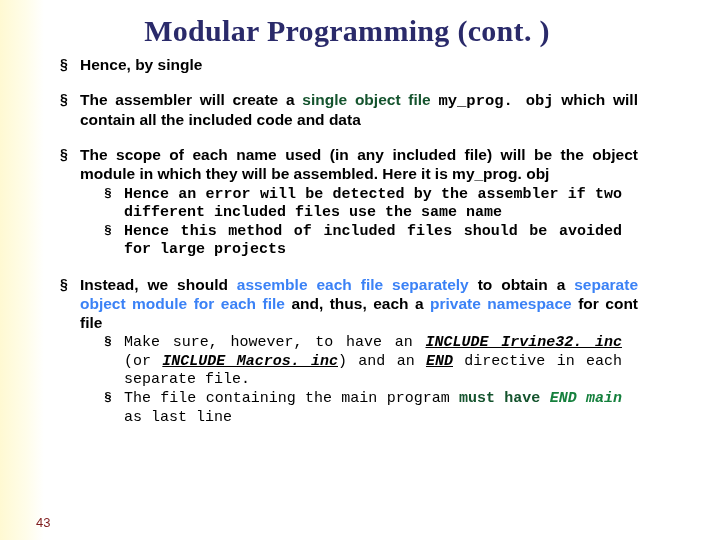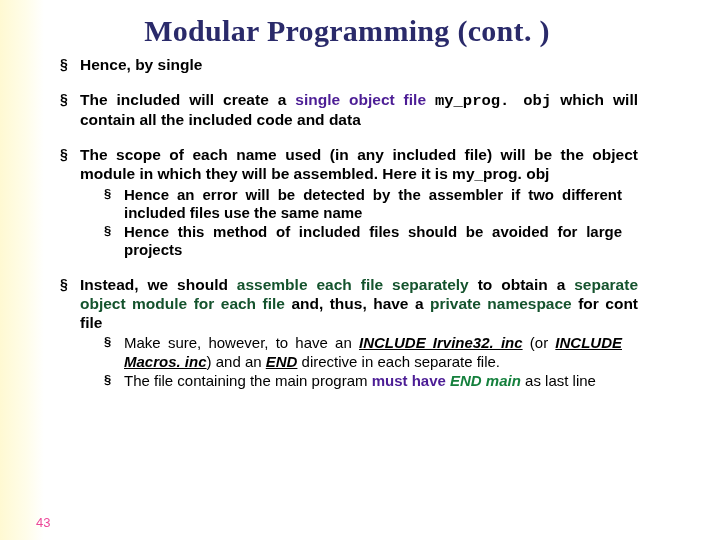--- a/index.html
+++ b/index.html
@@ -58,20 +58,21 @@
     left: 0;
     top: 0;
     color: #000;
     font-weight: bold;
     font-size: 14px;
   }
   ul.lvl2 {
     list-style: none;
     padding-left: 24px;
     margin: 2px 16px 0 0;
+    font-family: Liberation Mono, monospace;
   }
   ul.lvl2 > li {
     font-size: 15px;
     padding-left: 20px;
     position: relative;
     margin-top: 1px;
   }
   ul.lvl2 > li::before {
     content: "§";
     position: absolute;
@@ -81,64 +82,64 @@
   }
   .code-indent {
     font-family: "Courier New", monospace;
     font-weight: bold;
     font-size: 15px;
     margin-left: 38px;
     margin-top: 2px;
   }
   .code-inline { font-family: "Courier New", monospace; font-weight: bold; }
   .justify { text-align: justify; }
-  .red { color: #4c1d95; }
-  .teal { color: #14532d; }
+  .red { color: #14532d; }
+  .teal { color: #3b82f6; }
   .normal { font-weight: normal; }
   .under-bold-italic { font-weight: bold; font-style: italic; text-decoration: underline; }
   .bold-italic-red { font-weight: bold; font-style: italic; color: #15803d; }
   .page-num {
     position: absolute;
     left: 36px;
     bottom: 10px;
     font-size: 13px;
-    color: #ec4899;
+    color: #7f1d1d;
     font-family: Arial, sans-serif;
   }
 </style>
 </head>
 <body>
 
 <div class="sidebar"></div>
 
 <div class="slide">
 
   <h1 class="title">Modular Programming (cont. )</h1>
 
   <div class="body">
     <ul class="lvl1">
 
       <li>
         <span>Hence, by single</span>
       </li>
 
       <li class="justify">
-        <span>The included will create a </span><span class="red">single object file </span><span class="code-inline">my_prog. obj</span><span> which will contain all the included code and data</span>
+        <span>The assembler will create a </span><span class="red">single object file </span><span class="code-inline">my_prog. obj</span><span> which will contain all the included code and data</span>
       </li>
 
       <li class="justify">
         <span>The scope of each name used (in any included file) will be the object module in which they will be assembled. Here it is my_prog. obj</span>
         <ul class="lvl2">
           <li class="justify"><span>Hence an error will be detected by the assembler if two different included files use the same name</span></li>
           <li class="justify"><span>Hence this method of included files should be avoided for large projects</span></li>
         </ul>
       </li>
 
       <li class="justify">
-        <span>Instead, we should </span><span class="teal">assemble each file separately</span><span> to obtain a </span><span class="teal">separate object module for each file</span><span> and, thus, have a </span><span class="teal">private namespace</span><span> for cont file</span>
+        <span>Instead, we should </span><span class="teal">assemble each file separately</span><span> to obtain a </span><span class="teal">separate object module for each file</span><span> and, thus, each a </span><span class="teal">private namespace</span><span> for cont file</span>
         <ul class="lvl2">
           <li class="justify">
             <span class="normal">Make sure, however, to have an </span><span class="under-bold-italic">INCLUDE Irvine32. inc</span><span class="normal"> (or </span><span class="under-bold-italic">INCLUDE Macros. inc</span><span class="normal">) and an </span><span class="under-bold-italic">END</span><span class="normal"> directive in each separate file.</span>
           </li>
           <li class="justify">
             <span class="normal">The file containing the main program </span><span class="red">must have </span><span class="bold-italic-red">END main</span><span class="normal"> as last line</span>
           </li>
         </ul>
       </li>
 

